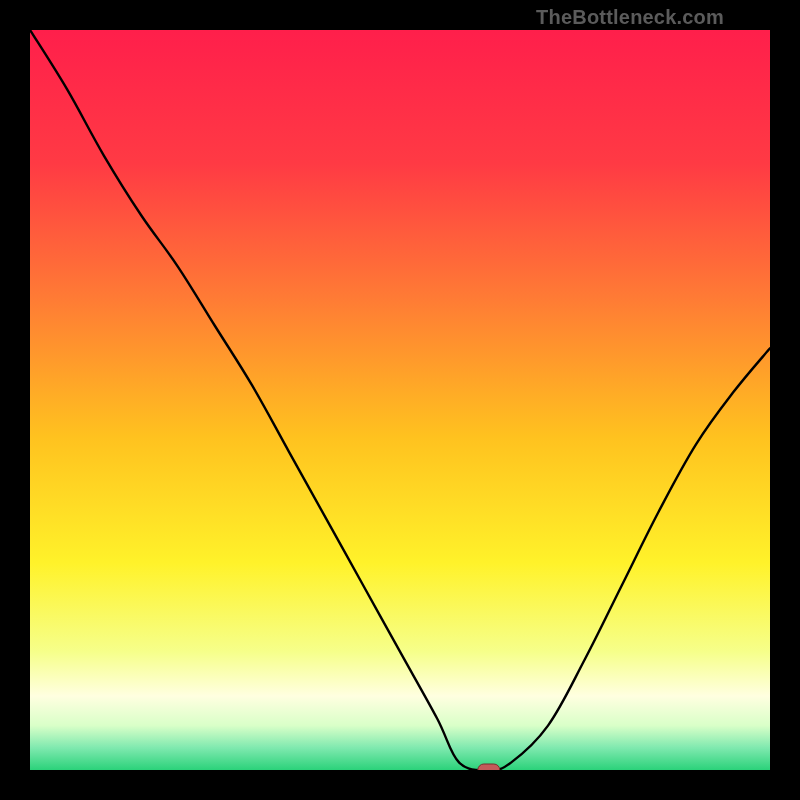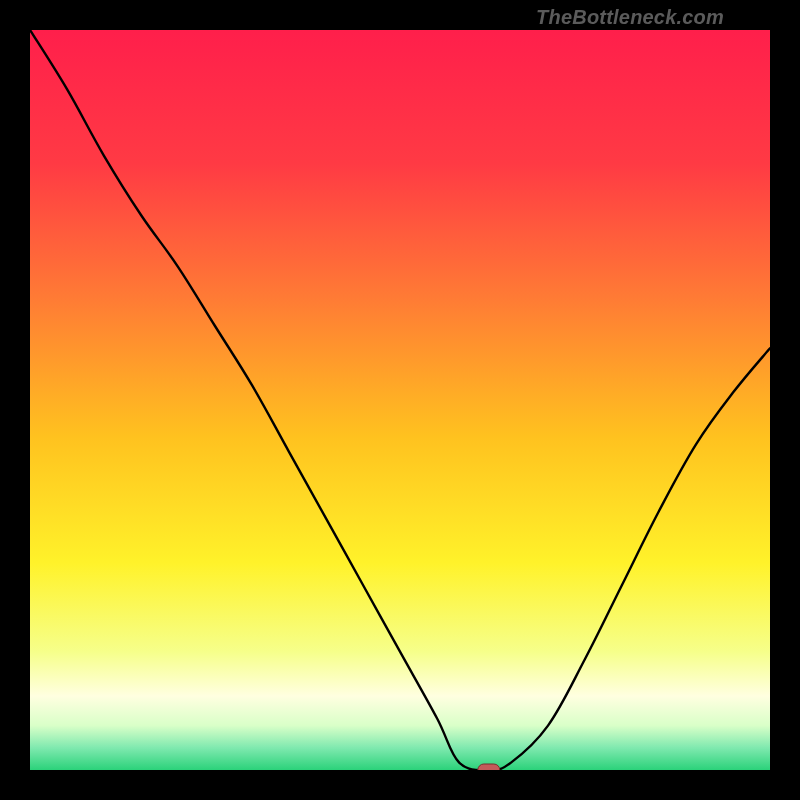--- a/index.html
+++ b/index.html
@@ -9,21 +9,20 @@
     height: 800px;
     overflow: hidden;
     background: #000;
     font-family: Arial, Helvetica, sans-serif;
   }
   .frame {
     position: relative;
     width: 736px;
     height: 800px;
     background: #000;
-    font-style: italic;
   }
   .plot {
     position: absolute;
     left: 30px;
     top: 30px;
     width: 740px;
     height: 740px;
   }
   .watermark {
     position: absolute;

